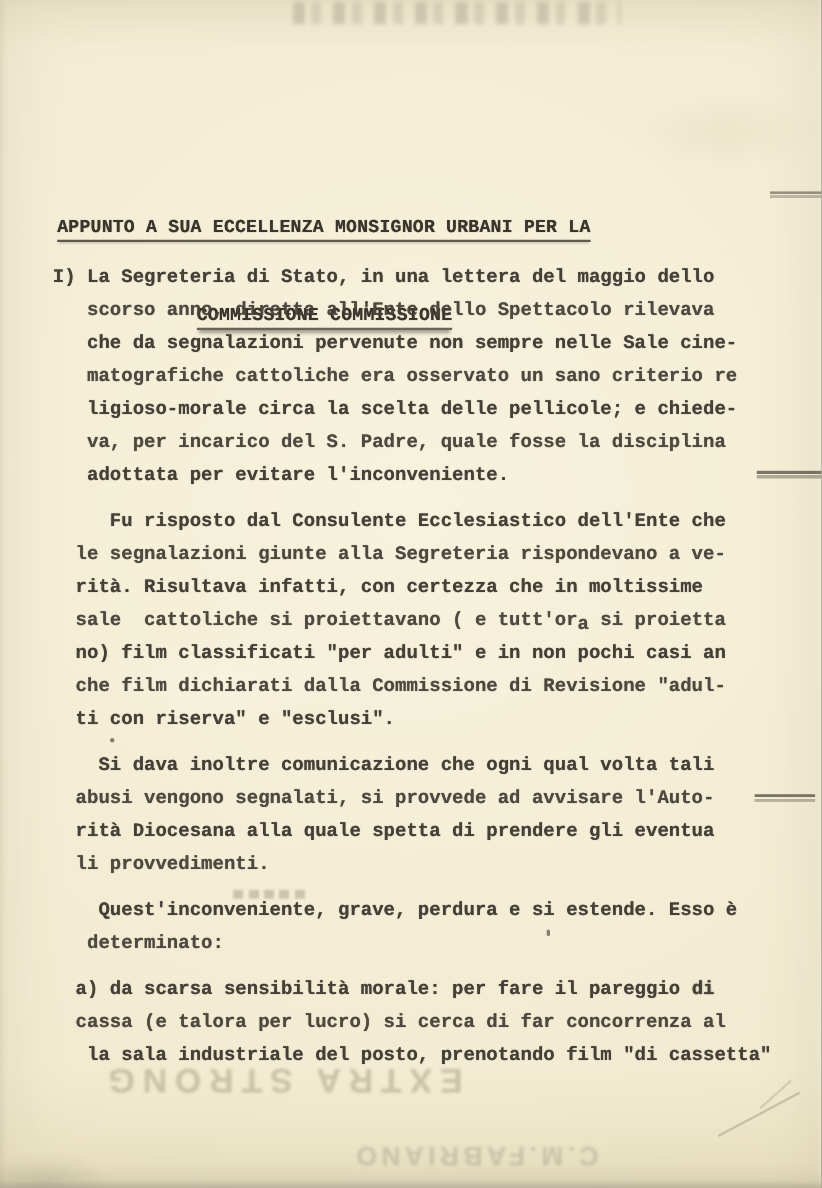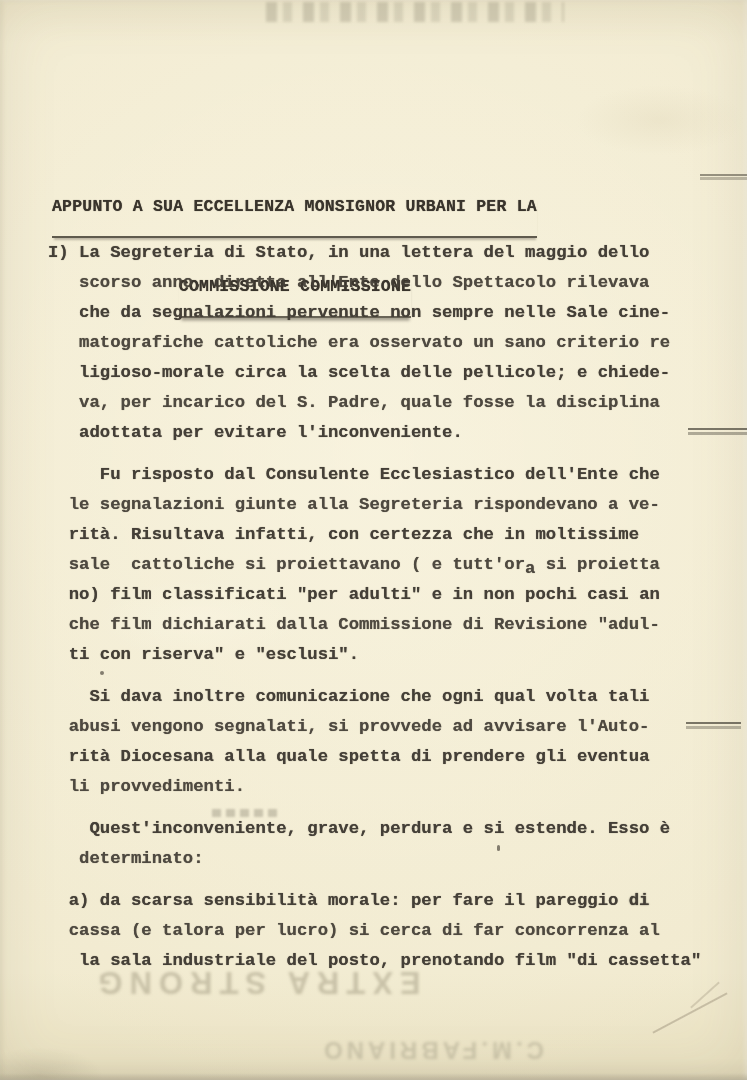--- a/index.html
+++ b/index.html
@@ -23,21 +23,21 @@
   
   .title-block{
     position:absolute; left:52px; top:149px; width:486px;
     color:#39342c; font-weight:700; font-size:16.5px; line-height:23px;
     letter-spacing:.2px; white-space:pre;
     text-shadow:0 0 .8px rgba(55,49,40,.85);
   }
   .title-line{ display:block; }
   .tl-text{
     border-bottom:2px solid rgba(58,52,42,.8);
-    padding-bottom:20px;
+    padding-bottom:2px;
     box-shadow:0 3px 2px -1.5px rgba(58,52,42,.30);
   }
   .t2{ text-align:center; margin-top:11px; }
   .t2 .tl-text{
     border-bottom:2.6px solid rgba(58,52,42,.75);
     box-shadow:0 4px 3px -1.5px rgba(58,52,42,.45);
   }
 
   .body-block{
     position:absolute; left:48px; top:238px; width:680px;

